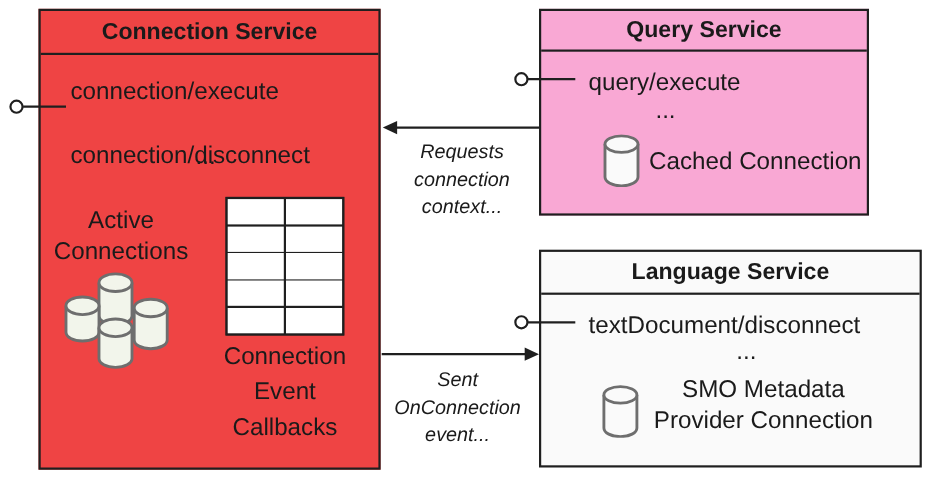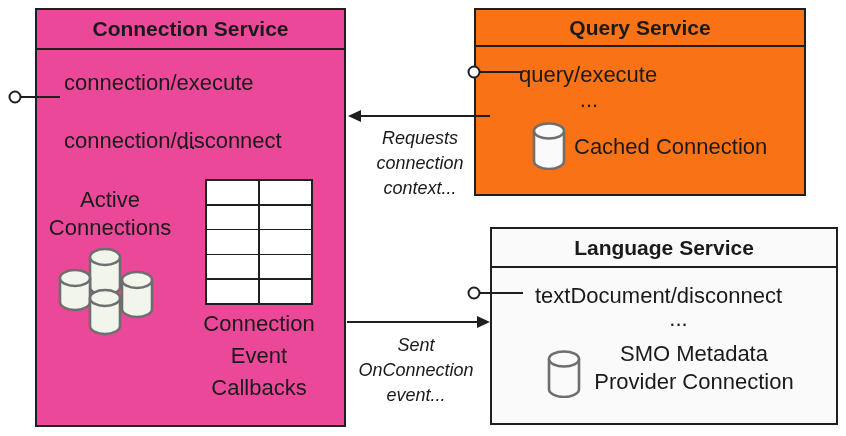--- a/index.html
+++ b/index.html
@@ -1,22 +1,22 @@
 <!DOCTYPE html>
 <html><head>
 <meta charset="utf-8">
 <style>
   * { margin:0; padding:0; box-sizing:border-box; }
   html,body { background:#ffffff; }
   body { font-family:"Liberation Sans", sans-serif; color:#1a1a1a; }
   .canvas { position:relative; width:846px; height:436px; background:#ffffff; overflow:hidden; }
 
   .box { position:absolute; border:2px solid #1f1f1f; }
-  .box.connection { left:35px; top:8px; width:311px; height:419px; background:#ec4899; }
-  .box.query { left:474px; top:8px; width:332px; height:188px; background:#f97316; }
+  .box.connection { left:35px; top:8px; width:311px; height:419px; background:#ef4444; }
+  .box.query { left:490px; top:8px; width:300px; height:188px; background:#f9a8d4; }
   .box.language { left:490px; top:227px; width:348px; height:198px; background:#fafafa; }
 
   .box-header {
     position:absolute; left:0; top:0; width:100%; height:40px;
     border-bottom:2px solid #1f1f1f;
     display:flex; align-items:center; justify-content:center;
     font-weight:bold; font-size:21px;
   }
   .query .box-header { height:37px; }
   .language .box-header { height:39px; }

